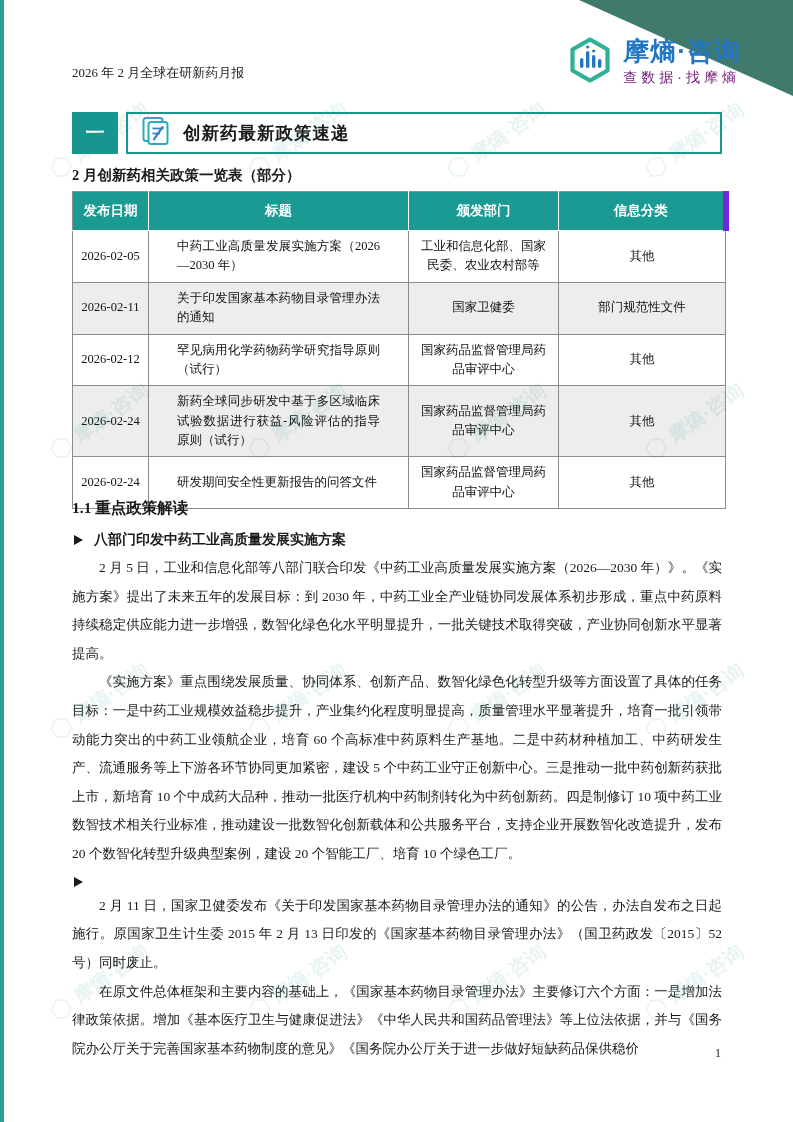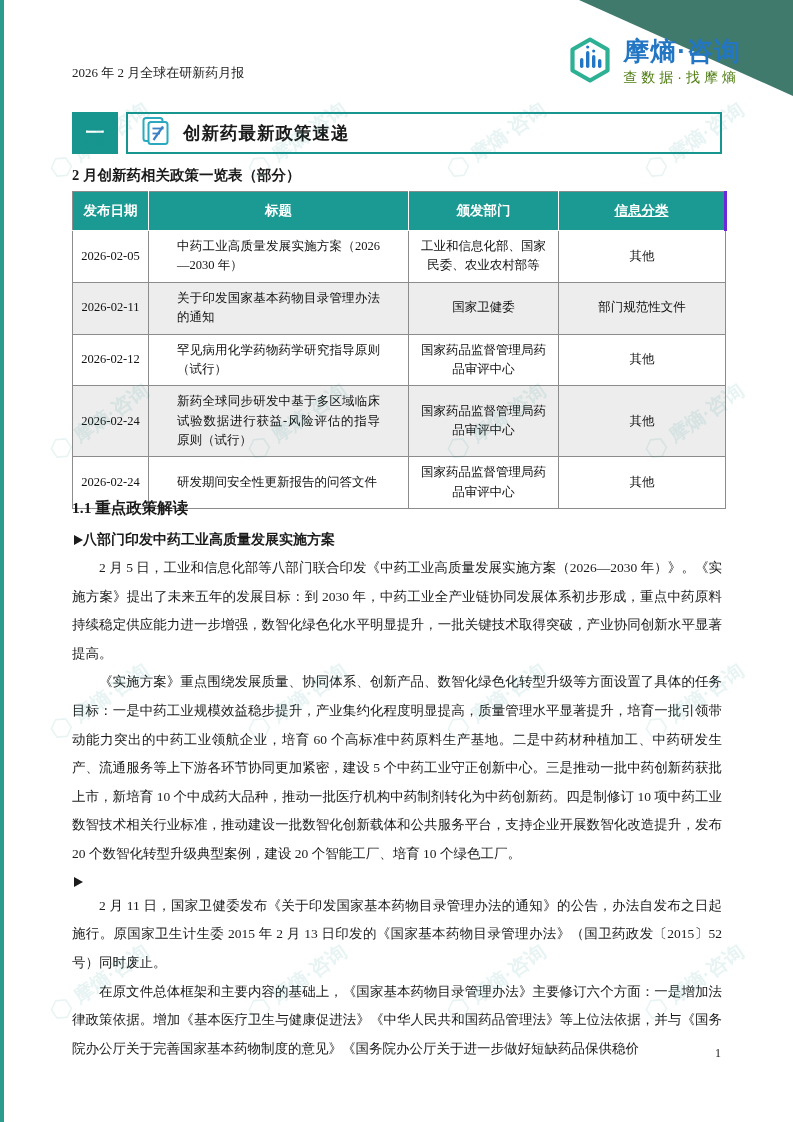--- a/index.html
+++ b/index.html
@@ -32,21 +32,21 @@
   .doc-header { position:absolute; top:64px; left:72px; font-size:13px; color:#222; z-index:3; }
 
   .brand { position:absolute; top:36px; right:52px; display:flex; align-items:center; gap:9px; z-index:3; }
   .brand-text { display:flex; flex-direction:column; }
   .brand-name {
     font-family:"Liberation Sans","DejaVu Sans",sans-serif;
     font-size:26px; font-weight:bold; color:#2276c3; letter-spacing:1px; line-height:1.1;
   }
   .brand-tagline {
     font-family:"Liberation Sans","DejaVu Sans",sans-serif;
-    font-size:14px; color:#4d7c0f; letter-spacing:4px; margin-top:3px;
+    font-size:14px; color:#701a75; letter-spacing:4px; margin-top:3px;
   }
 
   
   .section-bar { position:absolute; top:112px; left:72px; width:650px; height:42px; display:flex; z-index:3; }
   .section-num {
     width:46px; background:#17968f; color:#fff; font-size:19px; font-weight:bold;
     display:flex; align-items:center; justify-content:center; flex:none;
   }
   .section-box {
     flex:1; margin-left:8px; border:2px solid #17968f; background:#fff;
@@ -61,33 +61,33 @@
   }
   table.policy-table {
     position:absolute; top:191px; left:72px; width:653px; border-collapse:collapse;
     border:1px solid #8c8c8c; z-index:3; table-layout:fixed;
   }
   .policy-table th {
     background:#1a9a93; color:#ffffff; font-weight:bold; font-size:13.5px;
     padding:10px 4px; border:1px solid #ffffff; border-top:1px solid #8c8c8c;
   }
   .policy-table th:first-child { border-left:1px solid #8c8c8c; }
-  .policy-table th:last-child { border-right:3px solid #6d28d9;text-decoration:underline; }
+  .policy-table th:last-child { border-right:6px solid #6d28d9; }
   .policy-table td {
     font-size:12.5px; line-height:1.55; padding:6px 8px;
     border:1px solid #8c8c8c; text-align:center; vertical-align:middle; color:#111;
   }
   .policy-table td.title-cell { text-align:justify; text-align-last:left; padding:6px 28px; }
   .policy-table tr.alt { background:#ededed; }
   .col-date{width:76px;} .col-title{width:260px;} .col-dept{width:150px;} .col-class{width:167px;}
 
   
   .content { position:absolute; top:498px; left:72px; width:650px; z-index:3; }
   .subsection-title { font-size:15.5px; font-weight:bold; margin:0 0 12px 0; }
-  .bullet { display:flex; align-items:center; font-size:14px; font-weight:bold; margin:8px 0 5px 2px; }
+  .bullet { display:flex; align-items:center; gap:11px; font-size:14px; font-weight:bold; margin:8px 0 5px 2px; }
   .arrow-icon {
     width:0; height:0; flex:none;
     border-left:9px solid #1b1b1b; border-top:5px solid transparent; border-bottom:5px solid transparent;
   }
   .content p { font-size:13.5px; line-height:2.12; text-align:justify; text-indent:2em; margin:0; }
 
   .page-number { position:absolute; top:1046px; right:72px; font-size:12px; z-index:3; }
 </style>
 </head>
 <body>

